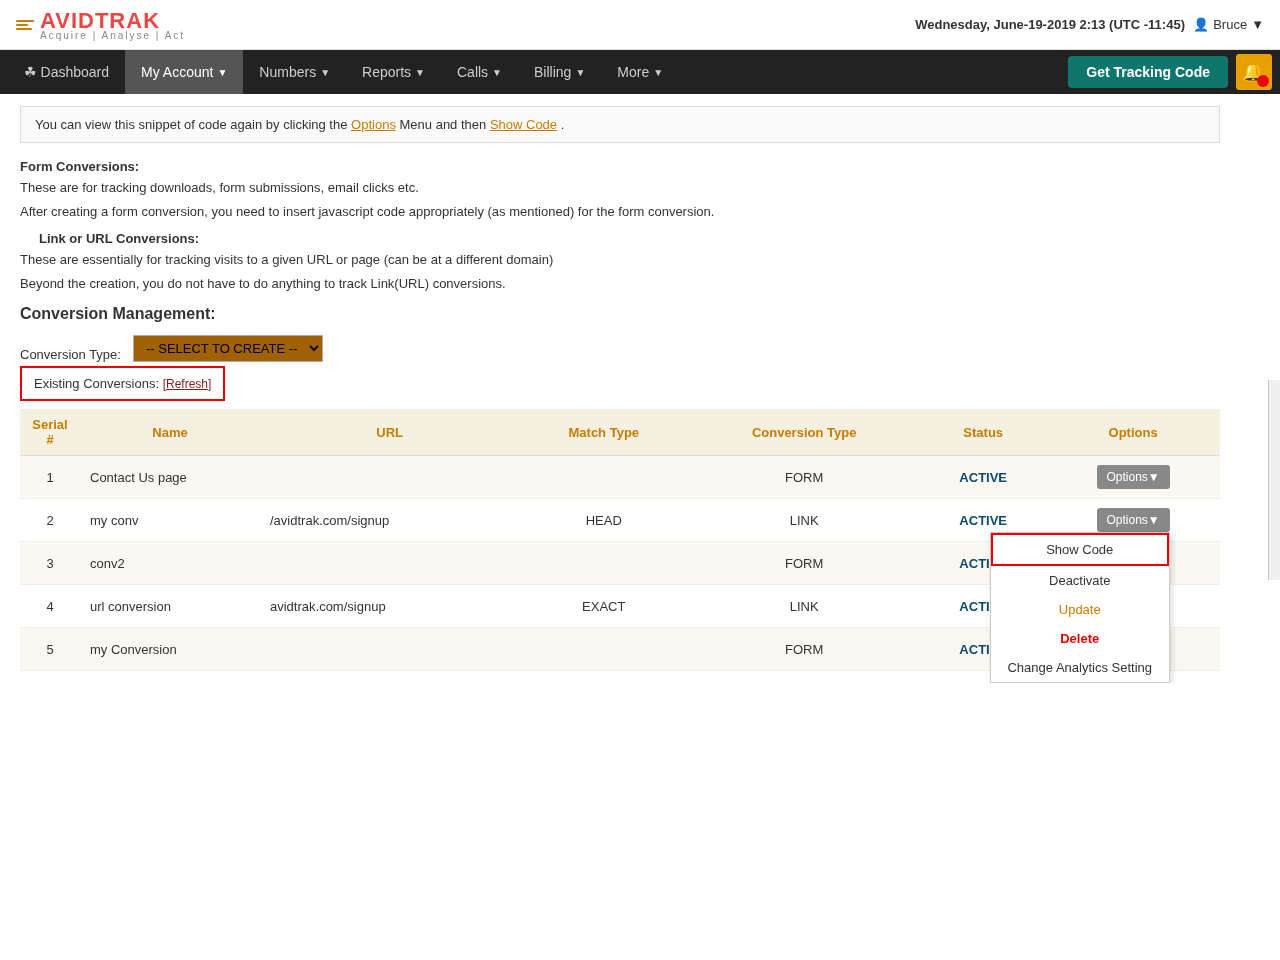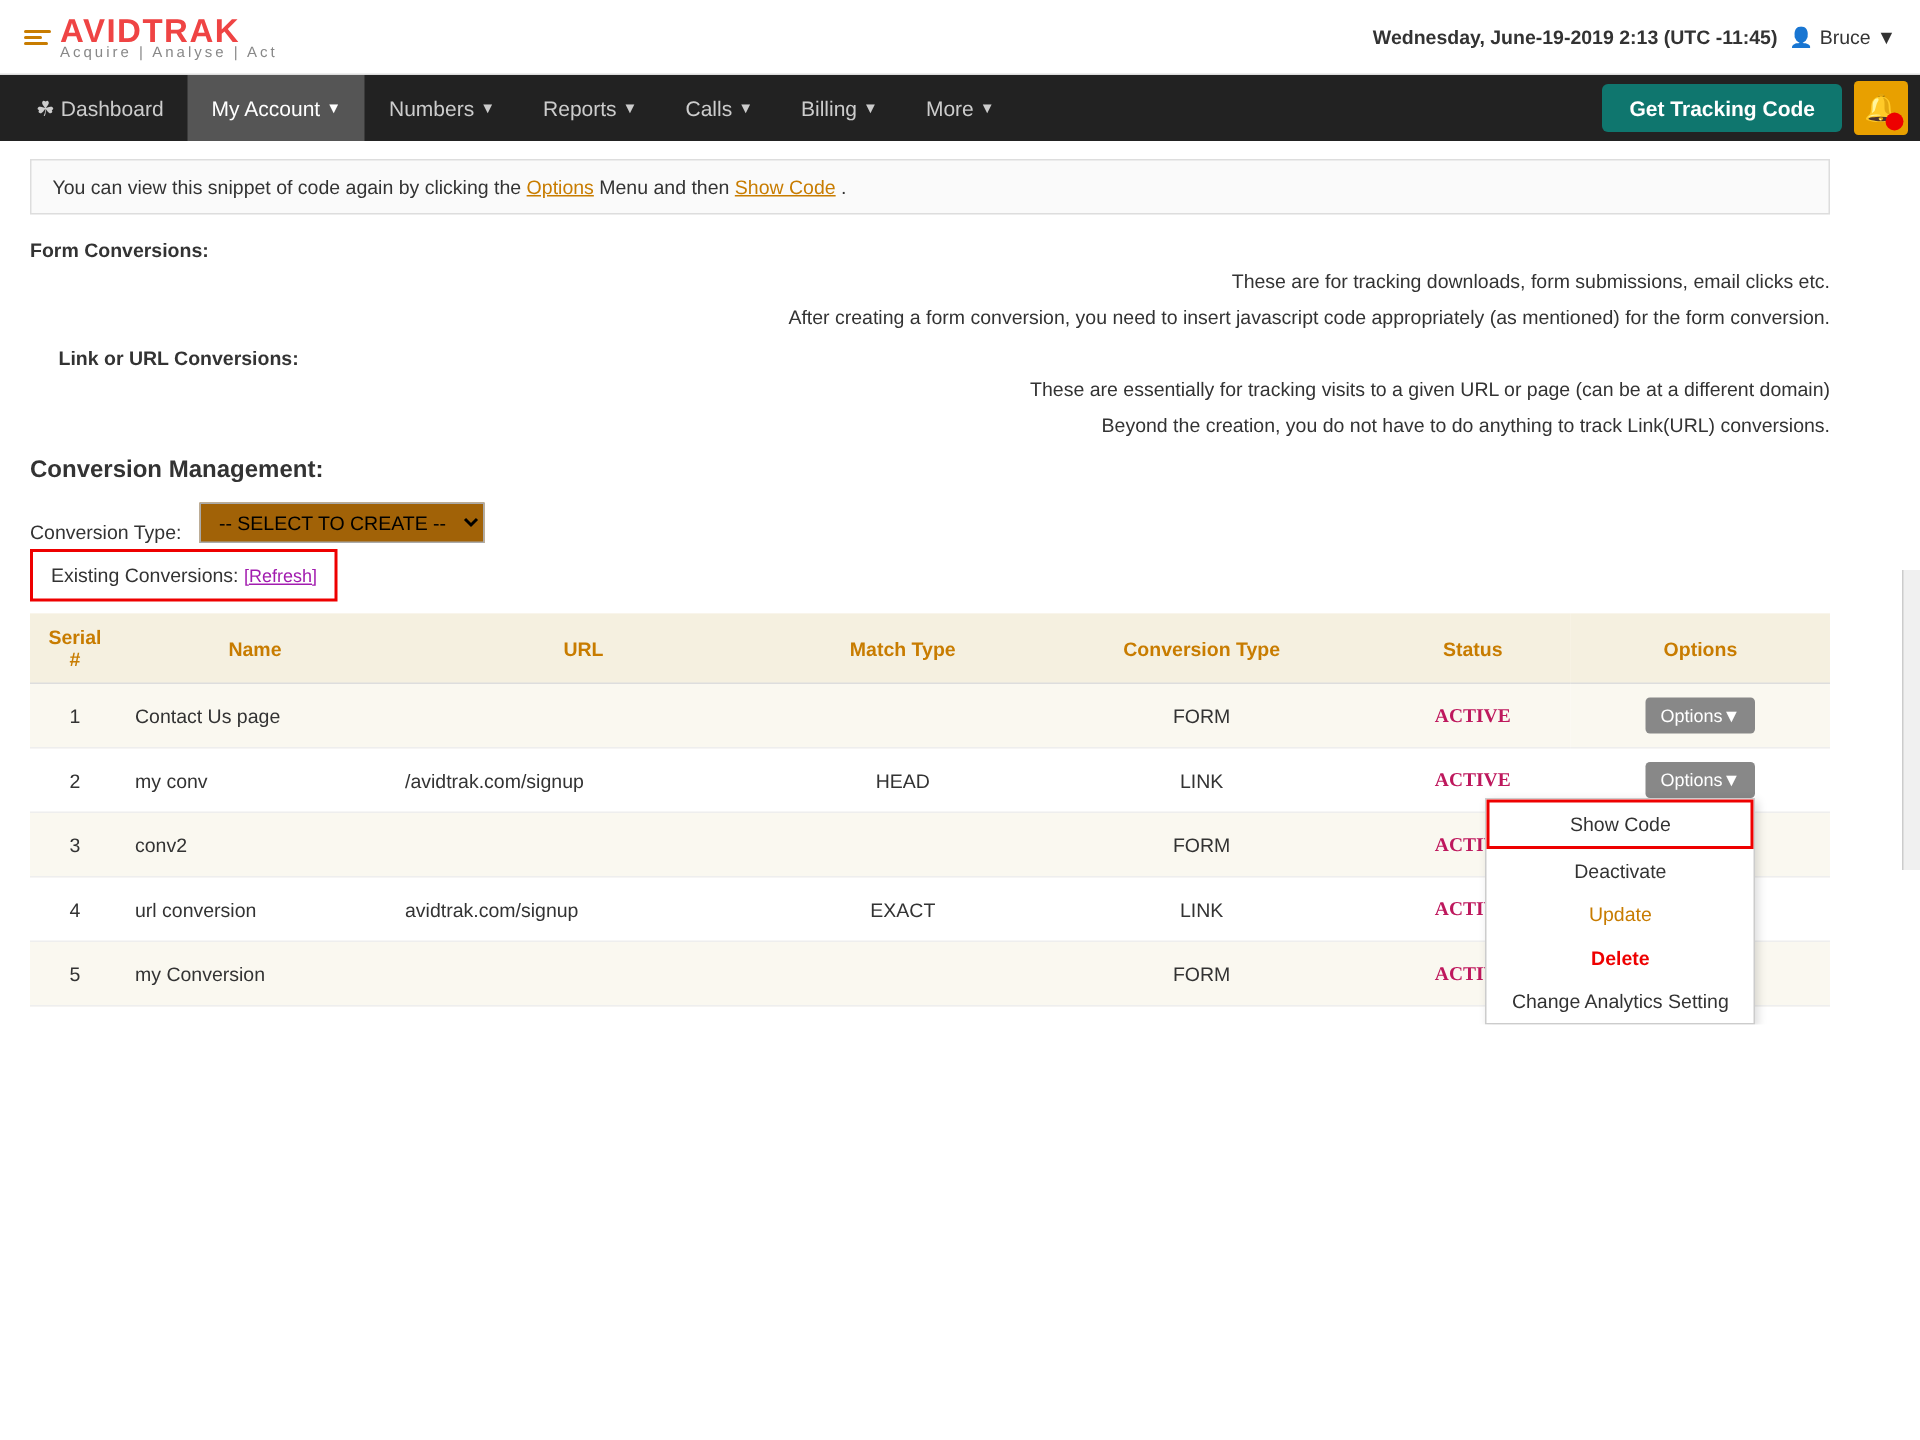--- a/index.html
+++ b/index.html
@@ -135,21 +135,20 @@
 
     .section-title {
       font-weight: bold;
       font-size: 13px;
       margin-bottom: 4px;
     }
     .section-text {
       font-size: 13px;
       margin-bottom: 4px;
       line-height: 1.5;
-      text-align: right;
     }
     .section-link-title {
       font-weight: bold;
       font-size: 13px;
       margin-top: 10px;
       margin-bottom: 4px;
       padding-left: 19px;
     }
     .conversion-mgmt {
       font-weight: bold;
@@ -180,21 +179,21 @@
 
     
     .existing-box {
       border: 2px solid #e00;
       display: inline-block;
       padding: 8px 12px;
       margin-bottom: 8px;
       font-size: 13px;
     }
     .existing-box a {
-      color: #a21caf;
+      color: #7f1d1d;
       text-decoration: underline;
       cursor: pointer;
       font-size: 12px;
     }
 
     
     .conv-table {
       width: 100%;
       border-collapse: collapse;
       font-size: 13px;
@@ -211,21 +210,21 @@
       padding: 9px 10px;
       border-bottom: 1px solid #eee;
       text-align: center;
       vertical-align: middle;
     }
     .conv-table tr:nth-child(odd) { background: #faf8f0; }
     .conv-table tr:nth-child(even) { background: #fff; }
     .conv-table td:nth-child(1) { width: 60px; }
     .conv-table td:nth-child(2) { text-align: left; width: 180px; }
     .conv-table td:nth-child(3) { text-align: left; }
-    .active-status { color: #be185d; font-weight: bold; font-family: Liberation Serif, serif; }
+    .active-status { color: #0c4a6e; font-weight: bold; }
 
     
     .btn-options {
       background: #888;
       color: #fff;
       border: none;
       border-radius: 3px;
       padding: 5px 10px;
       cursor: pointer;
       font-size: 12px;

